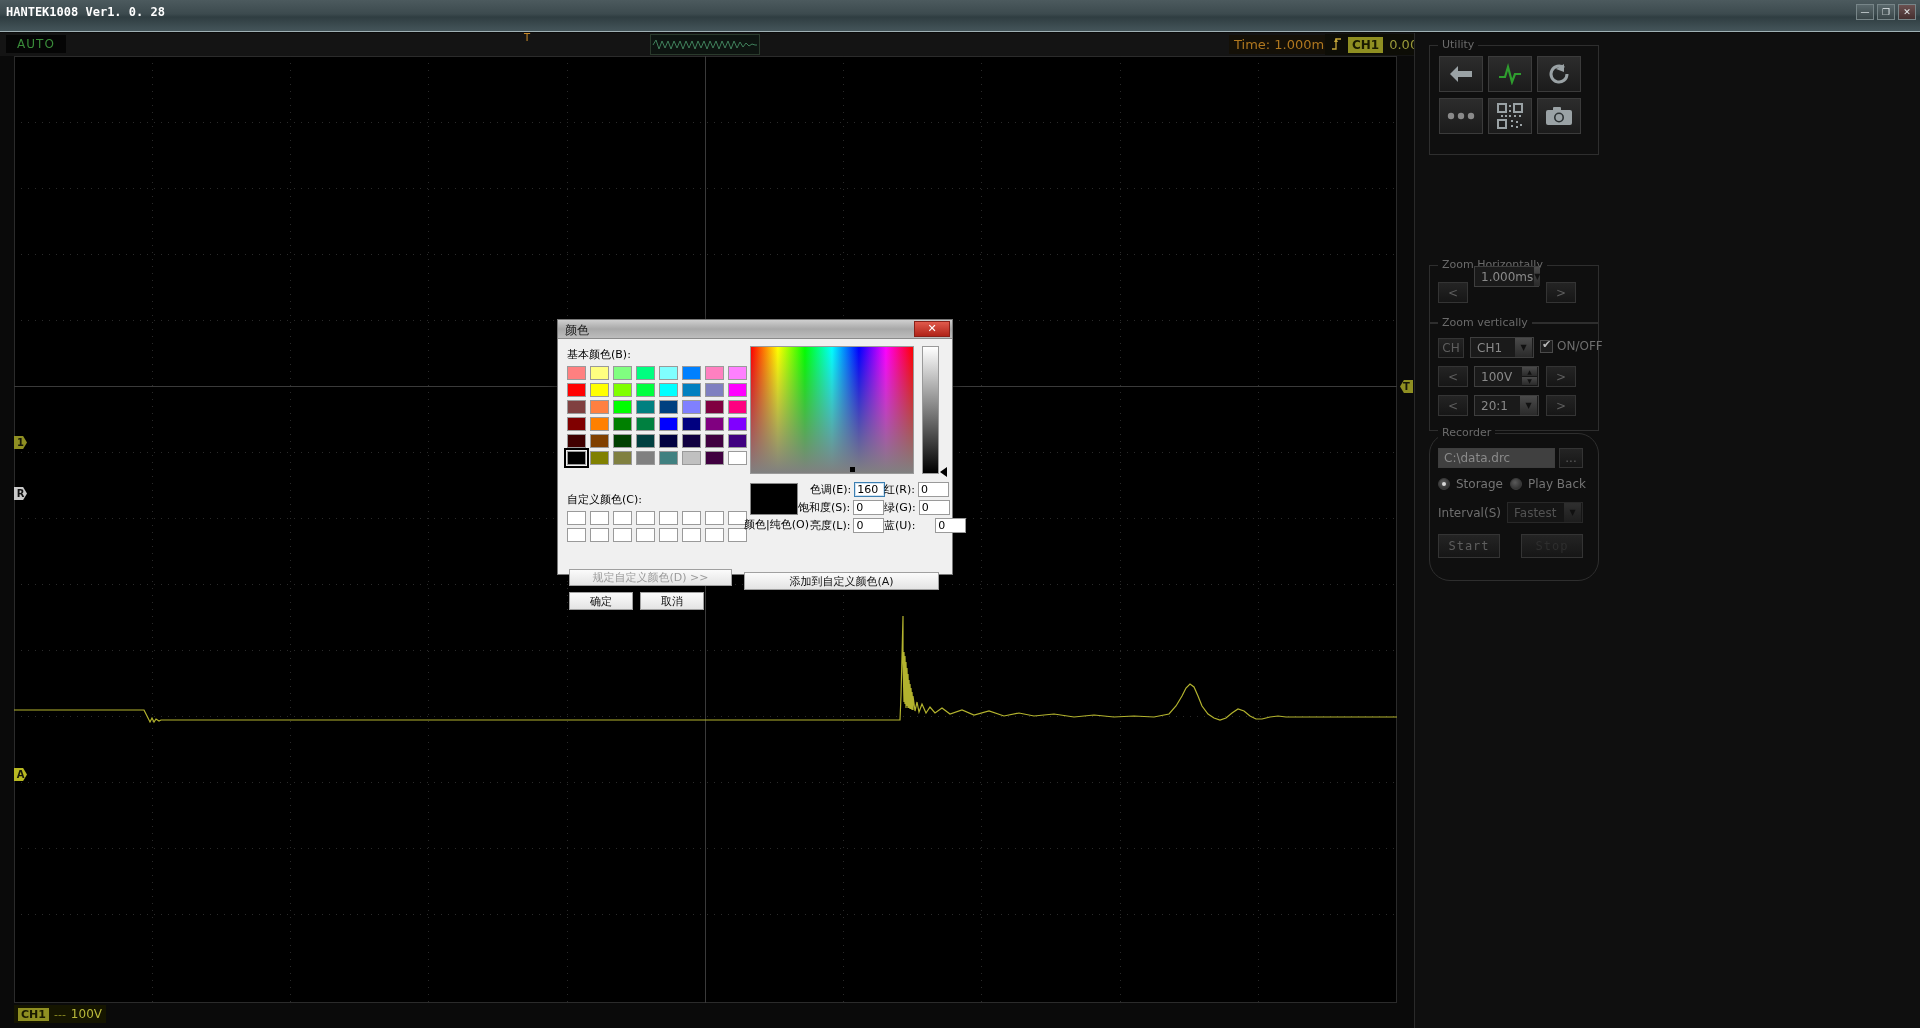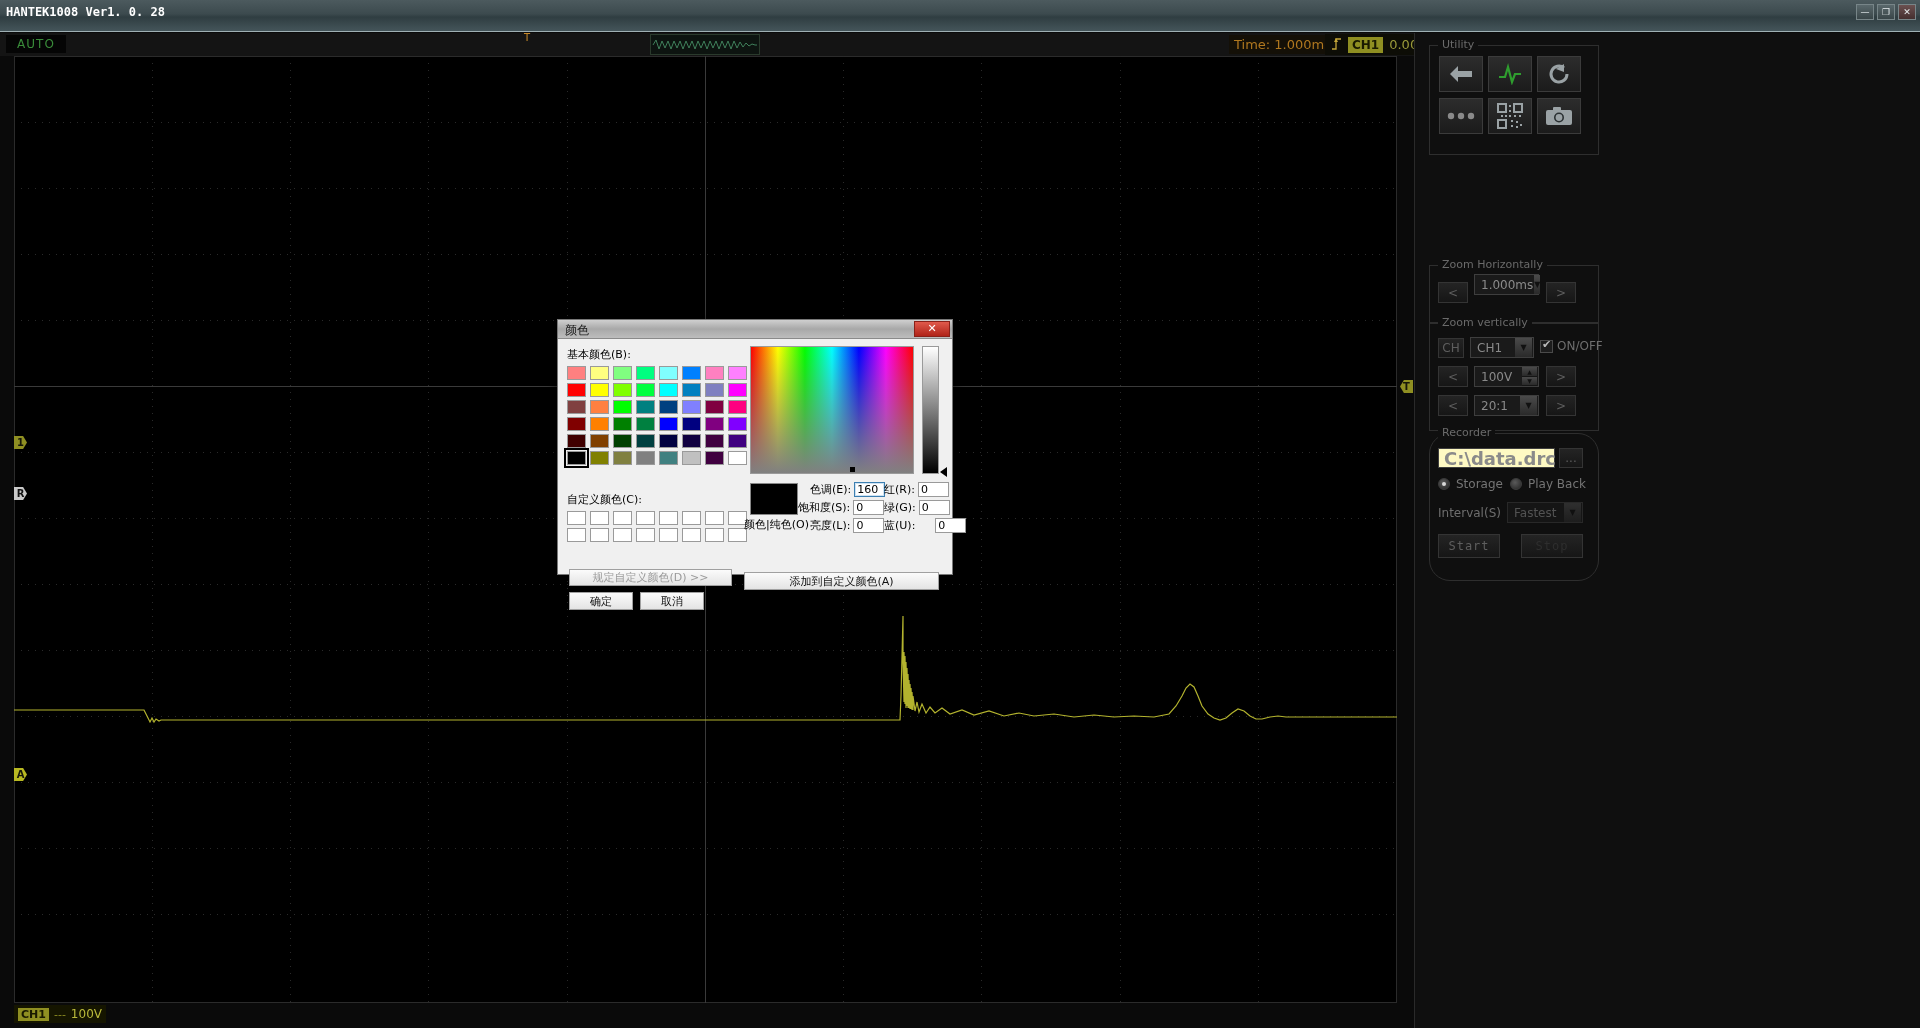--- a/index.html
+++ b/index.html
@@ -128,22 +128,22 @@
     background:radial-gradient(circle at 40% 35%,#5a5a5a,#242424);
     border:1px solid #3c3c3c; position:relative;
   }
   .radio.sel::after {
     content:""; position:absolute; left:3px; top:3px; width:4px; height:4px;
     border-radius:50%; background:#d8d8d8;
   }
   .radio-label { color:#757575; font-size:12px; }
   .lbl { color:#6e6e6e; font-size:12px; }
   .tfield {
-    background:#fef9c3; border:1px solid #3e3e3e; color:#8a8a8a;
-    font-size:18px; padding:2px 5px; height:20px; line-height:15px;font-weight:bold;
+    background:#404040; border:1px solid #3e3e3e; color:#8a8a8a;
+    font-size:12px; padding:2px 5px; height:20px; line-height:15px;
   }
   .combo {
     background:#1a1a1a; border:1px solid #3e3e3e; height:21px;
     display:flex; align-items:center; justify-content:space-between;
     color:#8a8a8a; font-size:12px; padding-left:6px; cursor:pointer;
   }
   .combo .arrow {
     width:17px; height:19px; background:linear-gradient(to bottom,#4a4a4a,#2a2a2a);
     display:flex; align-items:center; justify-content:center;
     color:#111; font-size:8px; margin:0 1px;
@@ -339,21 +339,21 @@
             <circle cx="14" cy="11.5" r="5" fill="#2a3032"></circle>
             <circle cx="14" cy="11.5" r="3.4" fill="#9aa2a5"></circle>
           </svg>
       </div>
     </div>
 
 
     <div class="group" style="left:14px; top:232px; width:170px; height:58px;">
       <div class="group-title">Zoom Horizontally</div>
       <div class="sqbtn" style="position:absolute;left:8px;top:16px;width:30px;height:21px;">&lt;</div>
-      <div class="combo" style="position:absolute;left:44px;top:8px;width:65px;">
+      <div class="combo" style="position:absolute;left:44px;top:0;width:65px;">
         <span>1.000ms</span>
         <span class="arrow">▼</span>
       </div>
       <div class="sqbtn" style="position:absolute;left:116px;top:16px;width:30px;height:21px;">&gt;</div>
     </div>
 
     <div class="group" style="left:14px; top:290px; width:170px; height:108px;">
       <div class="group-title">Zoom vertically</div>
       <div class="sqbtn" style="position:absolute;left:8px;top:14px;width:26px;height:20px;">CH</div>
       <div class="combo" style="position:absolute;left:40px;top:13px;width:64px;">

